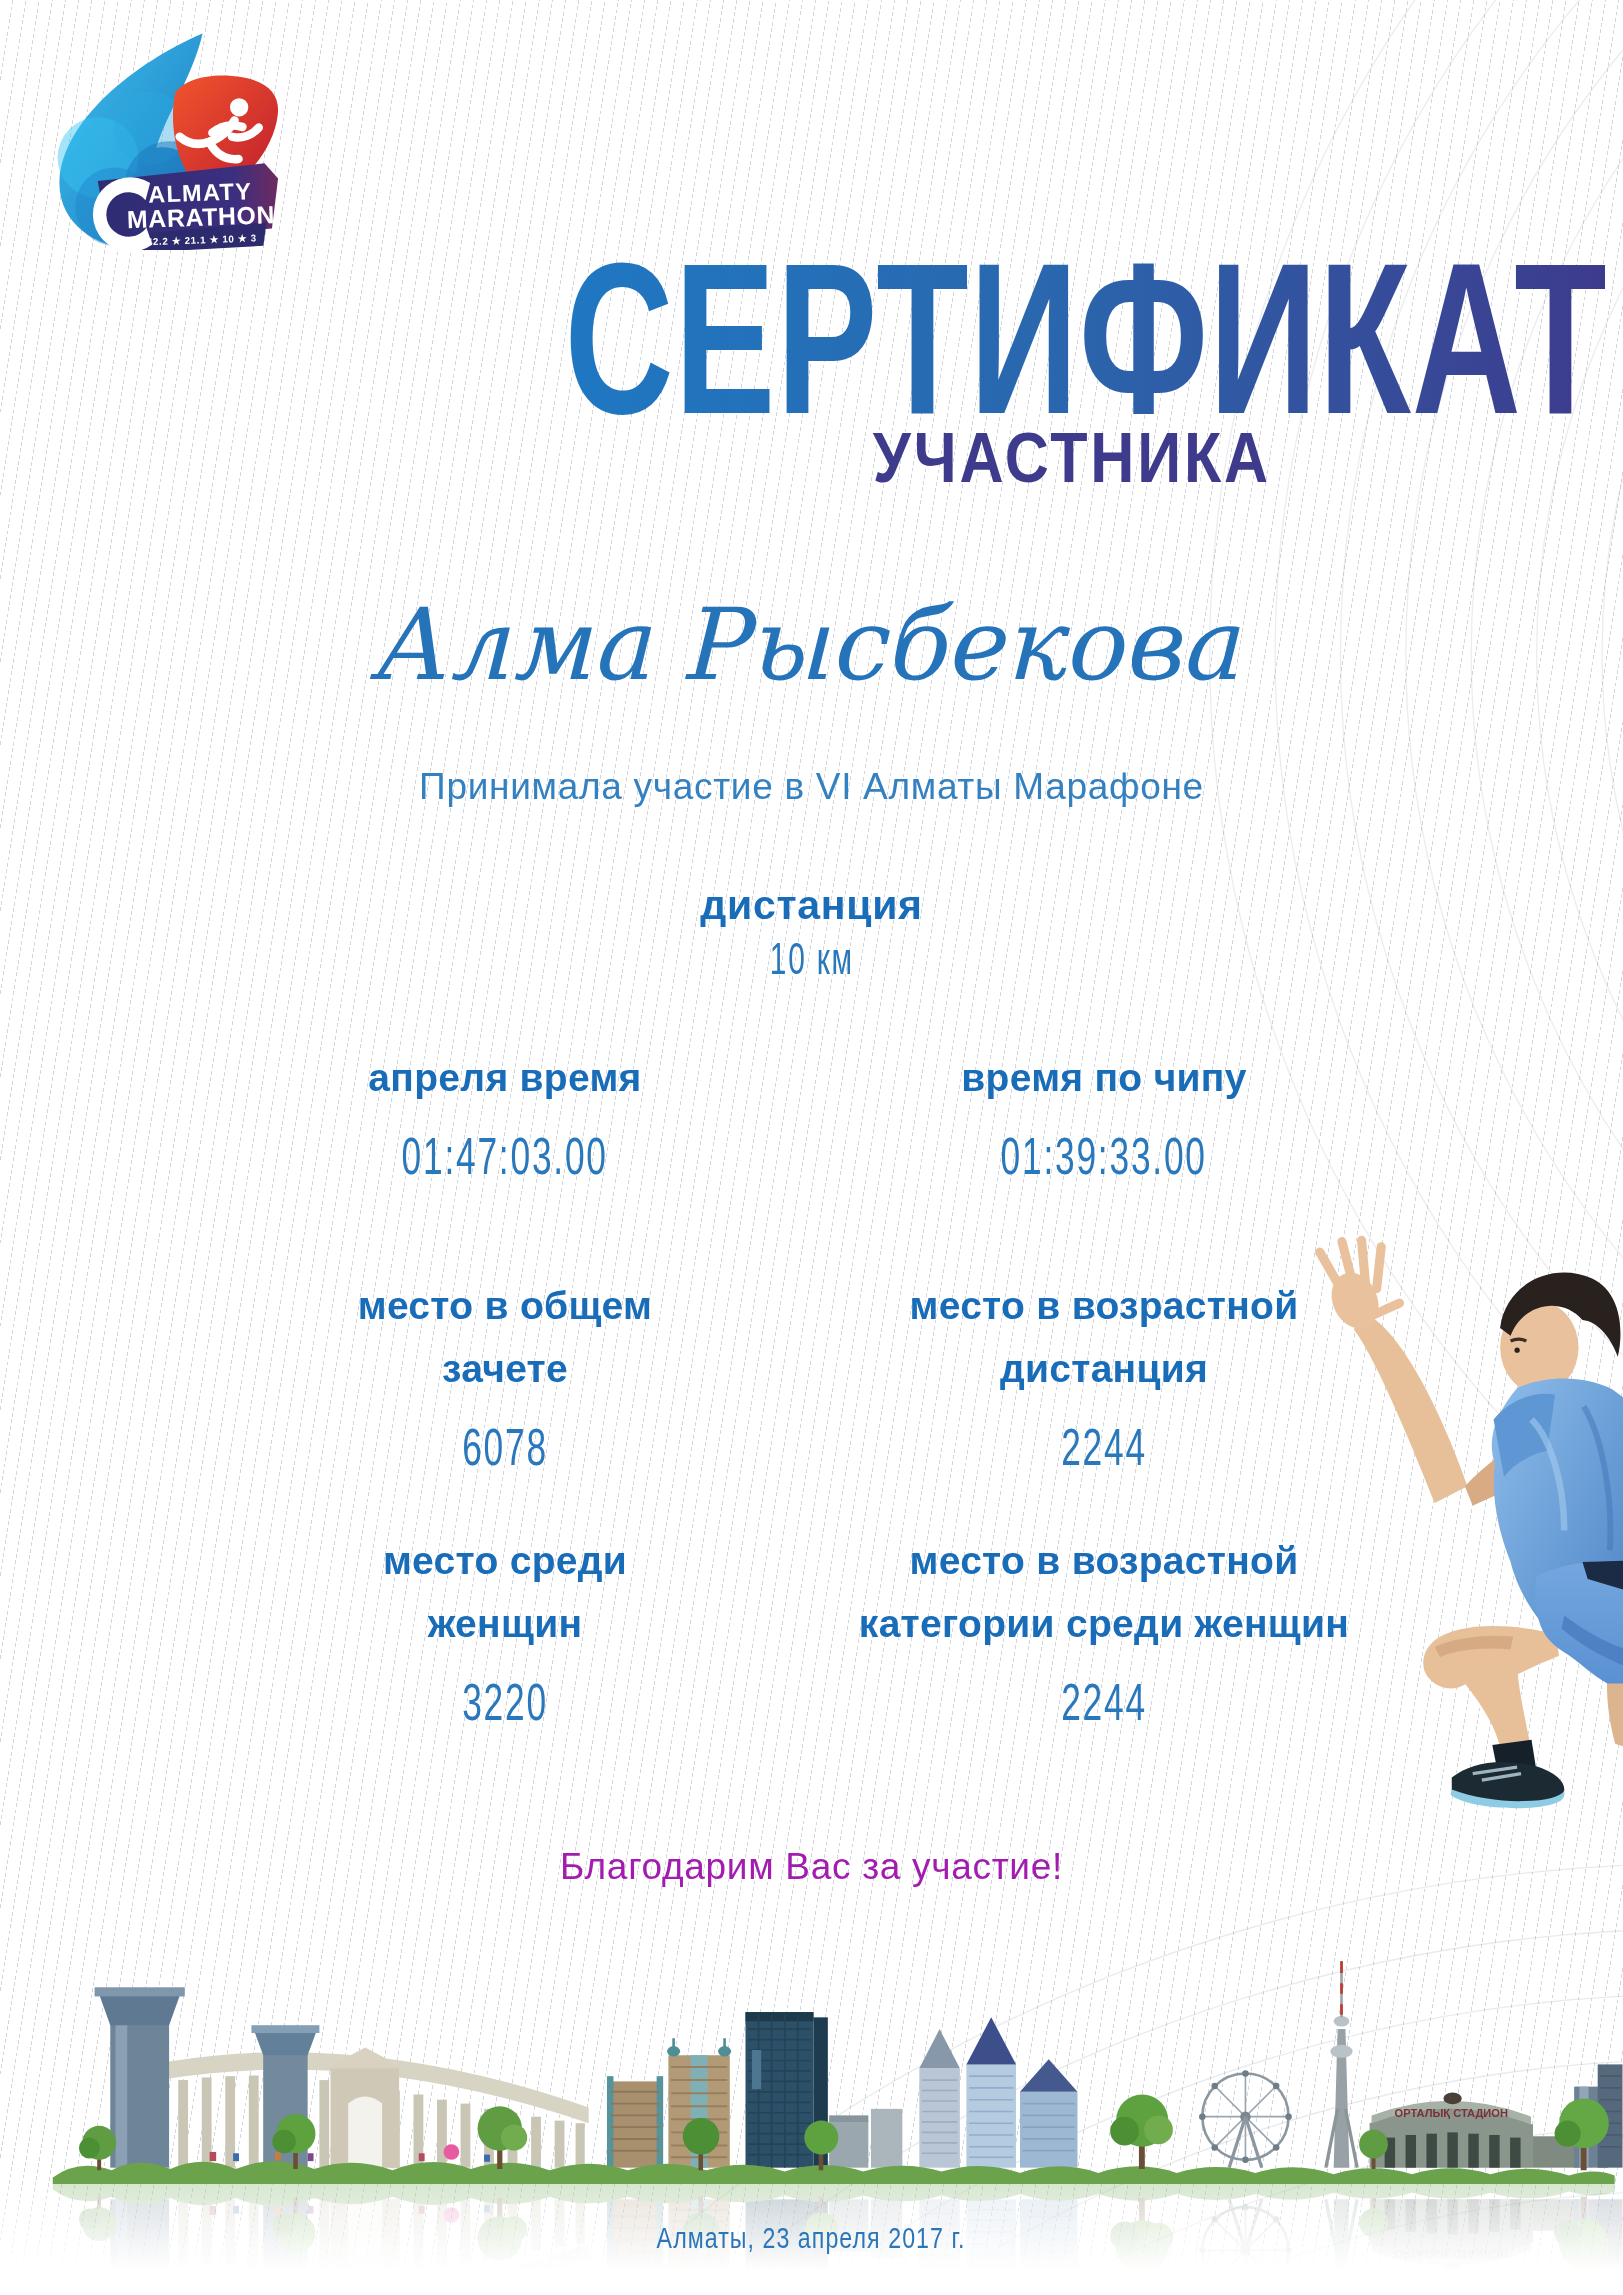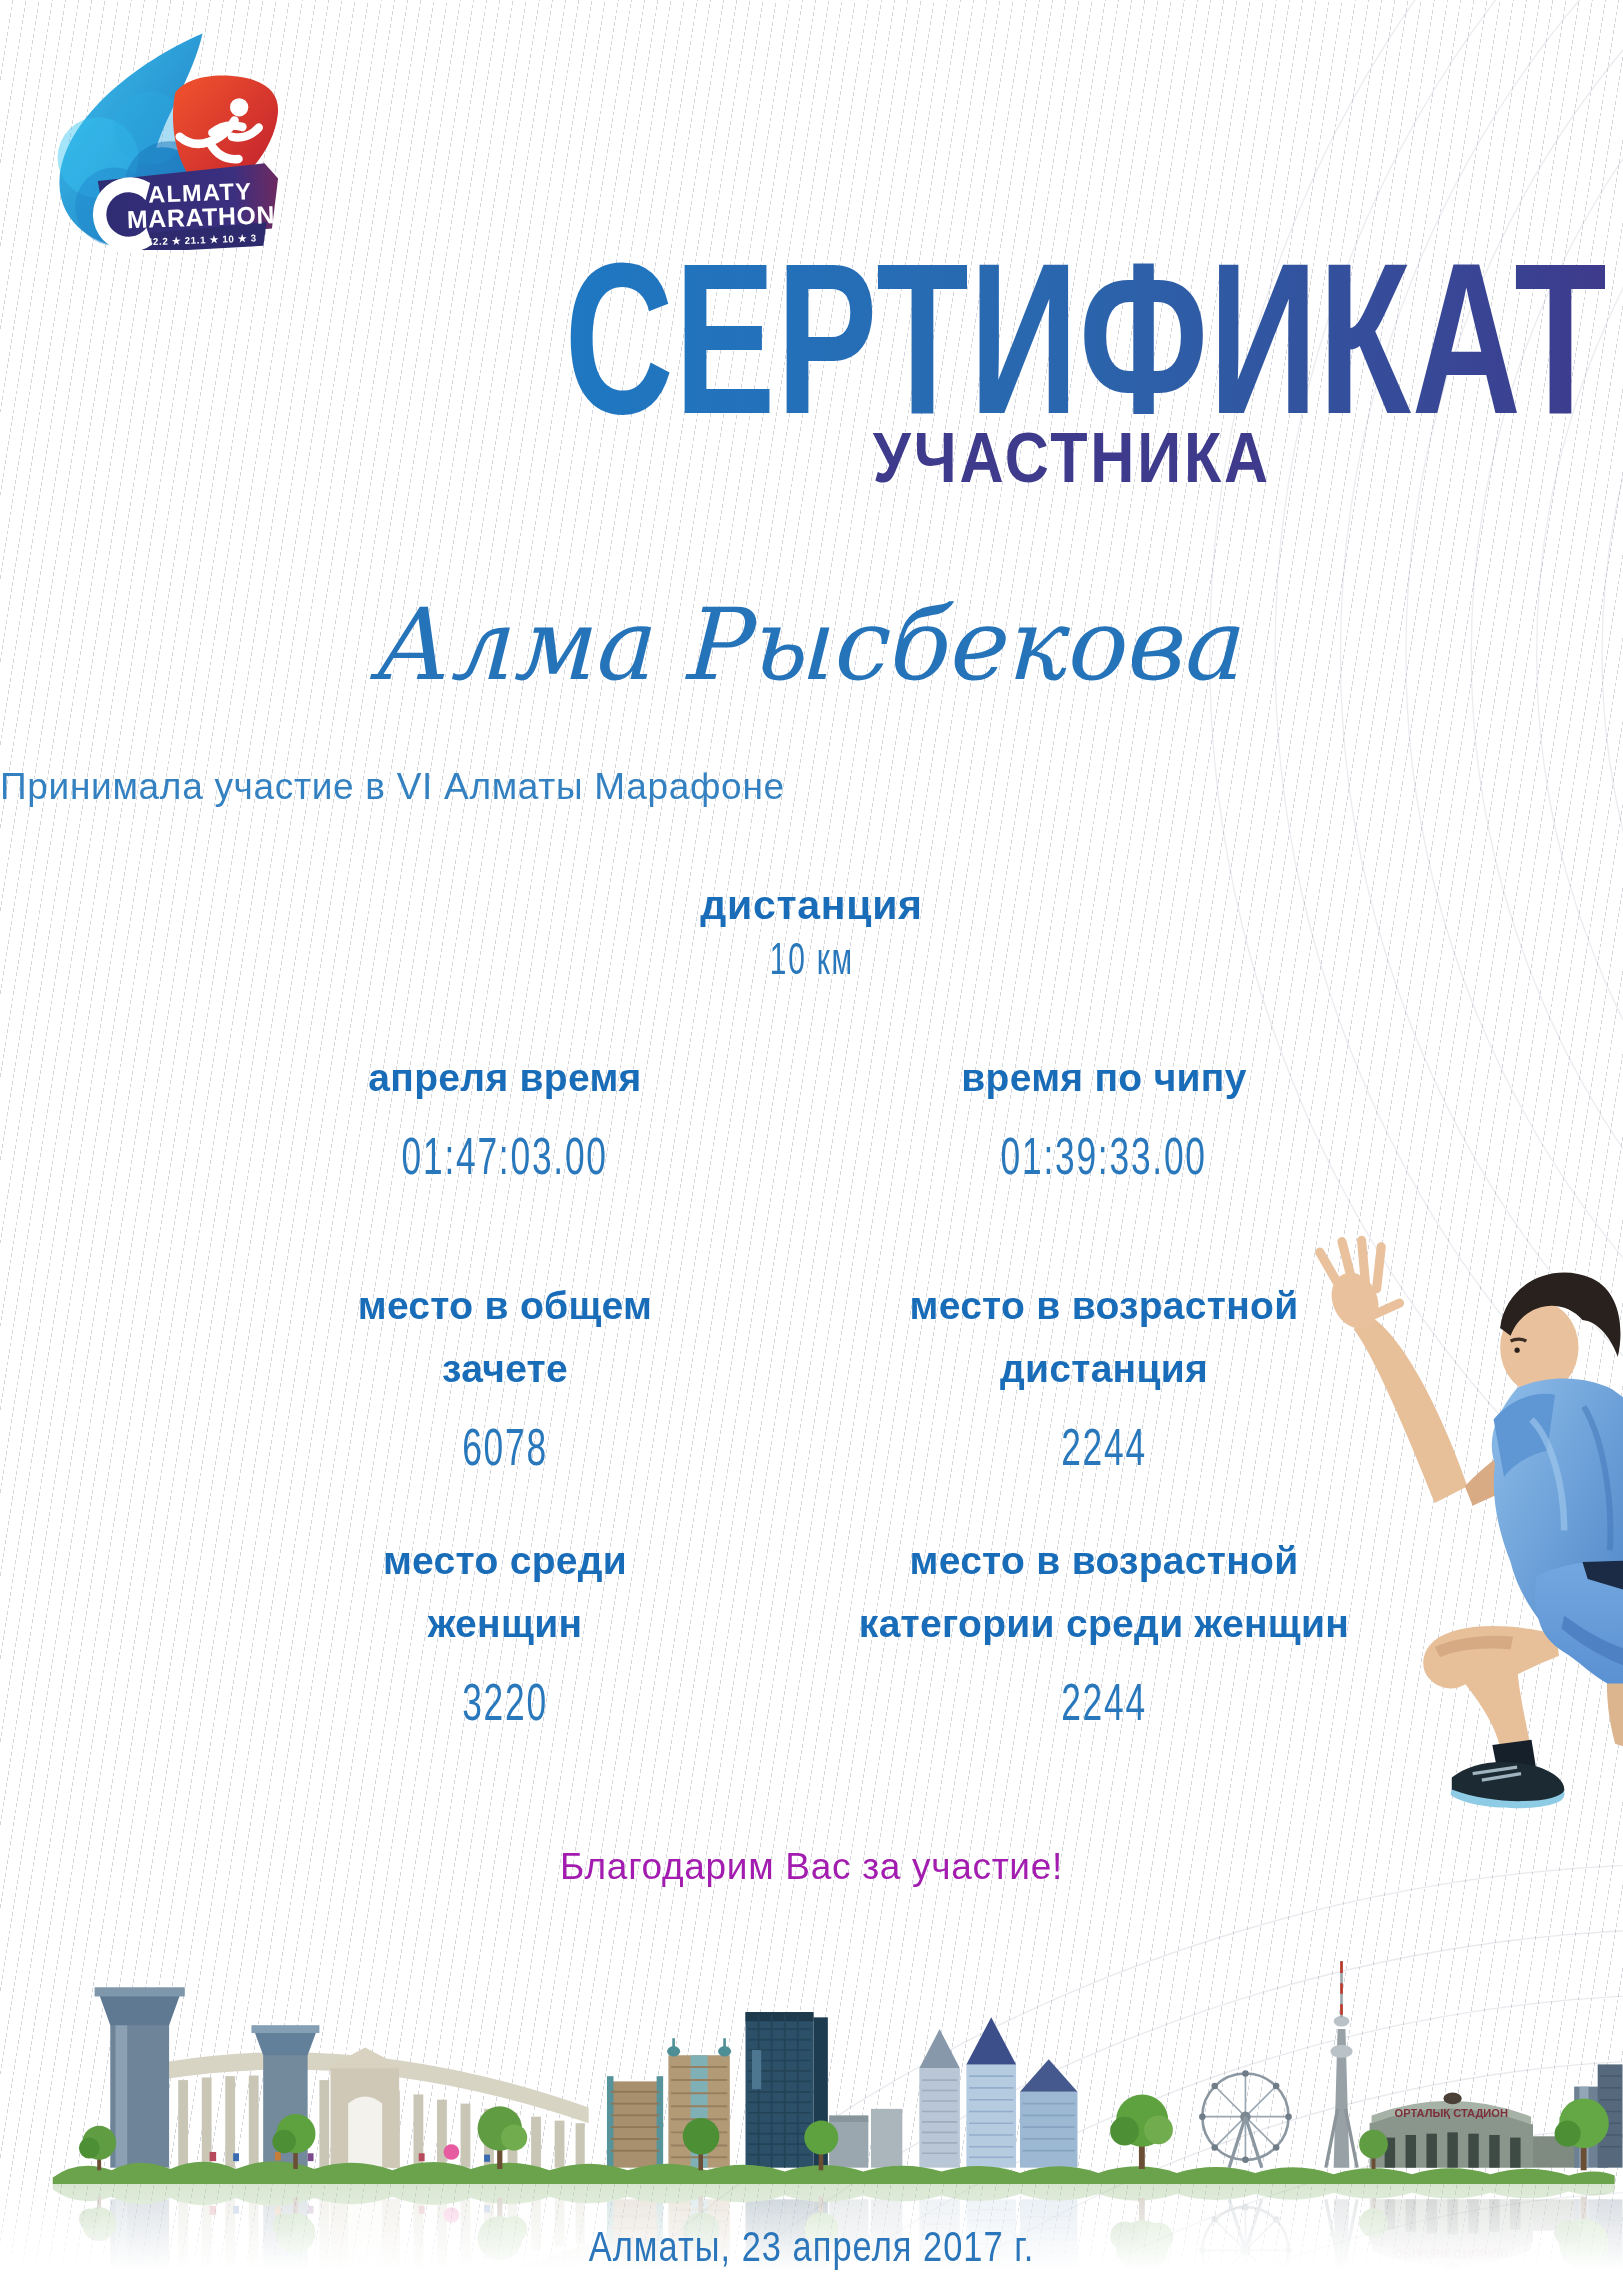--- a/index.html
+++ b/index.html
@@ -38,21 +38,21 @@
     font-size:71px;font-weight:700;letter-spacing:3.3px;color:#3e3a8c;
     transform:scaleX(.86);transform-origin:right center;white-space:nowrap;
   }
 
   .holder-name{
     position:absolute;left:0;top:587px;width:100%;text-align:center;
     font-family:"DejaVu Serif",serif;font-style:italic;
     font-size:99px;color:#2573b9;transform:skewX(-3deg);
   }
   .participation{
-    position:absolute;left:0;top:766px;width:100%;text-align:left;
+    position:absolute;left:0;top:766px;width:100%;text-align:center;
     font-size:37px;font-weight:400;letter-spacing:0.7px;color:#3381c1;
   }
 
   .dist-label{
     position:absolute;left:0;top:882px;width:100%;text-align:center;
     font-size:41px;font-weight:700;color:#186cb8;letter-spacing:0.7px;
   }
   .dist-value{
     position:absolute;left:0;top:934px;width:100%;text-align:center;
     font-size:44px;font-weight:400;color:#2a78bc;
@@ -84,21 +84,21 @@
   .skyline-reflection{
     position:absolute;left:0;top:2183px;width:1623px;height:112px;overflow:hidden;z-index:1;
   }
   .skyline-reflection svg{transform:scaleY(-1);opacity:.30;display:block;}
   .skyline-reflection::after{
     content:"";position:absolute;inset:0;
     background:linear-gradient(to bottom,rgba(255,255,255,.15) 0%,#ffffff 78%);
   }
   .date-line{
     position:absolute;left:0;top:2222px;width:100%;text-align:center;
-    font-size:43px;color:#2b76ba;z-index:3;
+    font-size:29px;color:#2b76ba;z-index:3;
   }
   .date-line .lt{transform:scaleX(.8);letter-spacing:1.3px;}
 </style>
 </head>
 <body>
 
 <div class="page">
 
   <svg class="arcs" width="1623" height="2295" viewBox="0 0 2482 3510" fill="none">
     <g stroke="#9aa2b2" stroke-width="2" opacity=".20">

